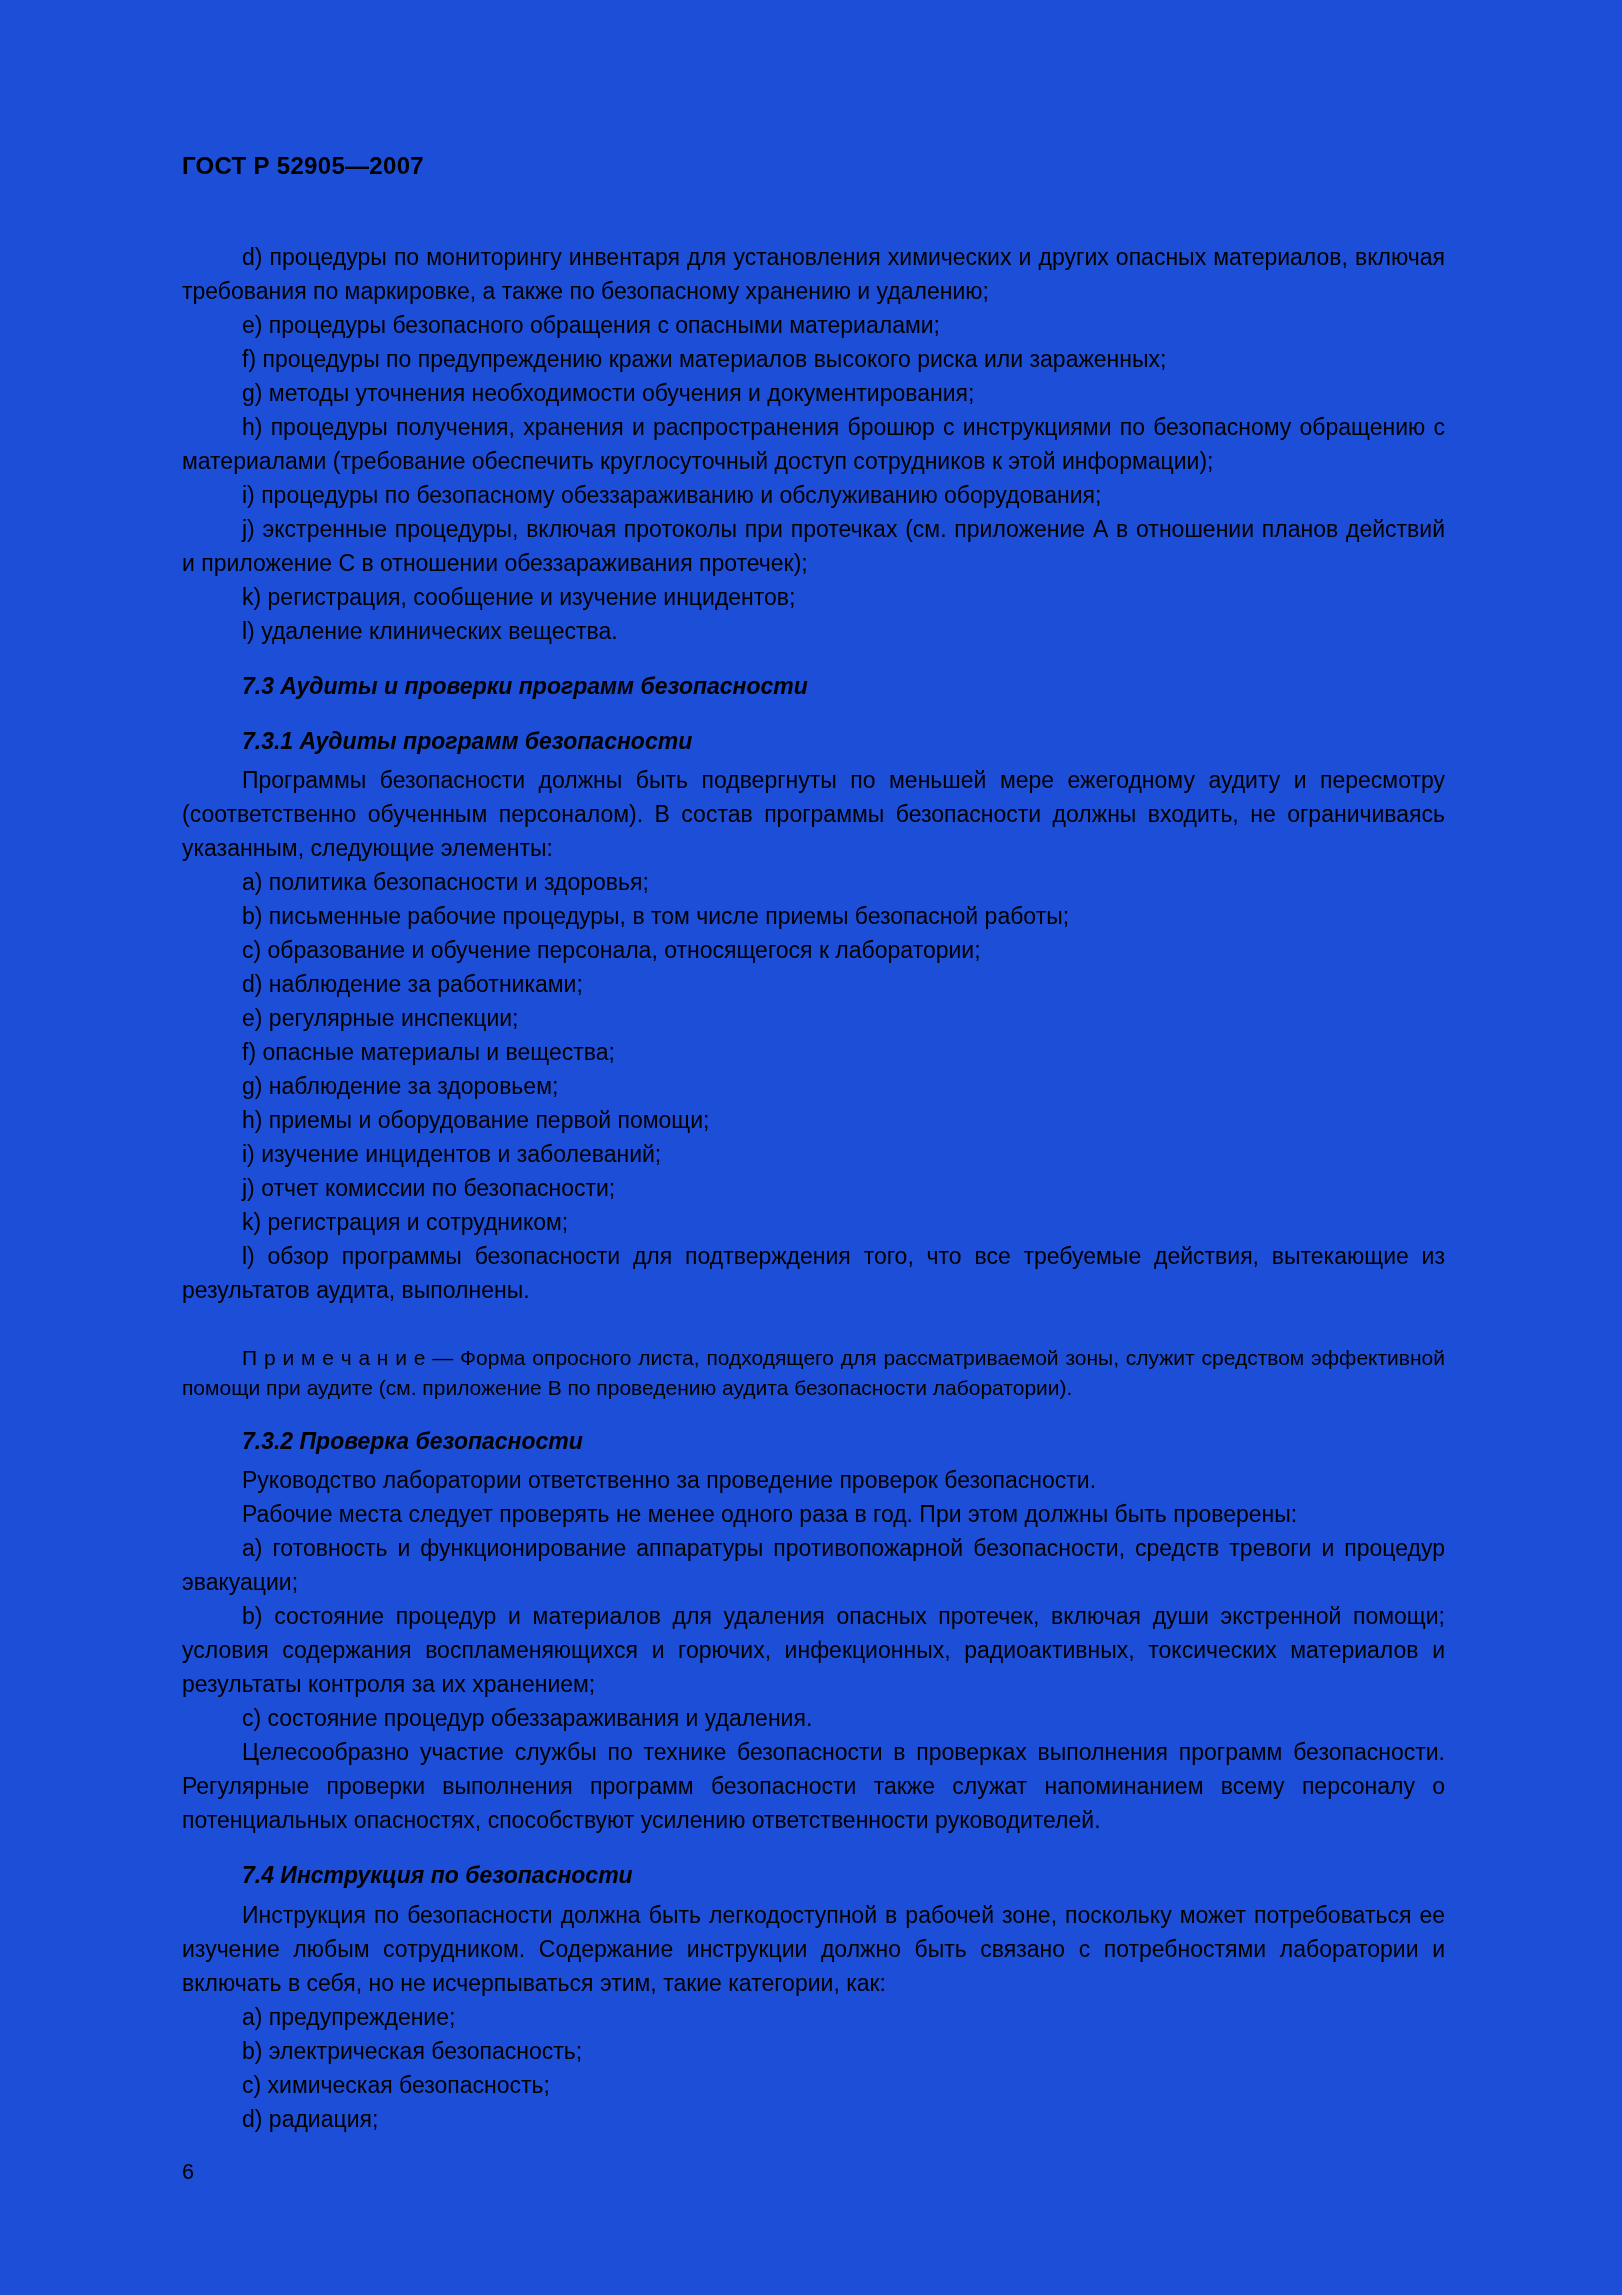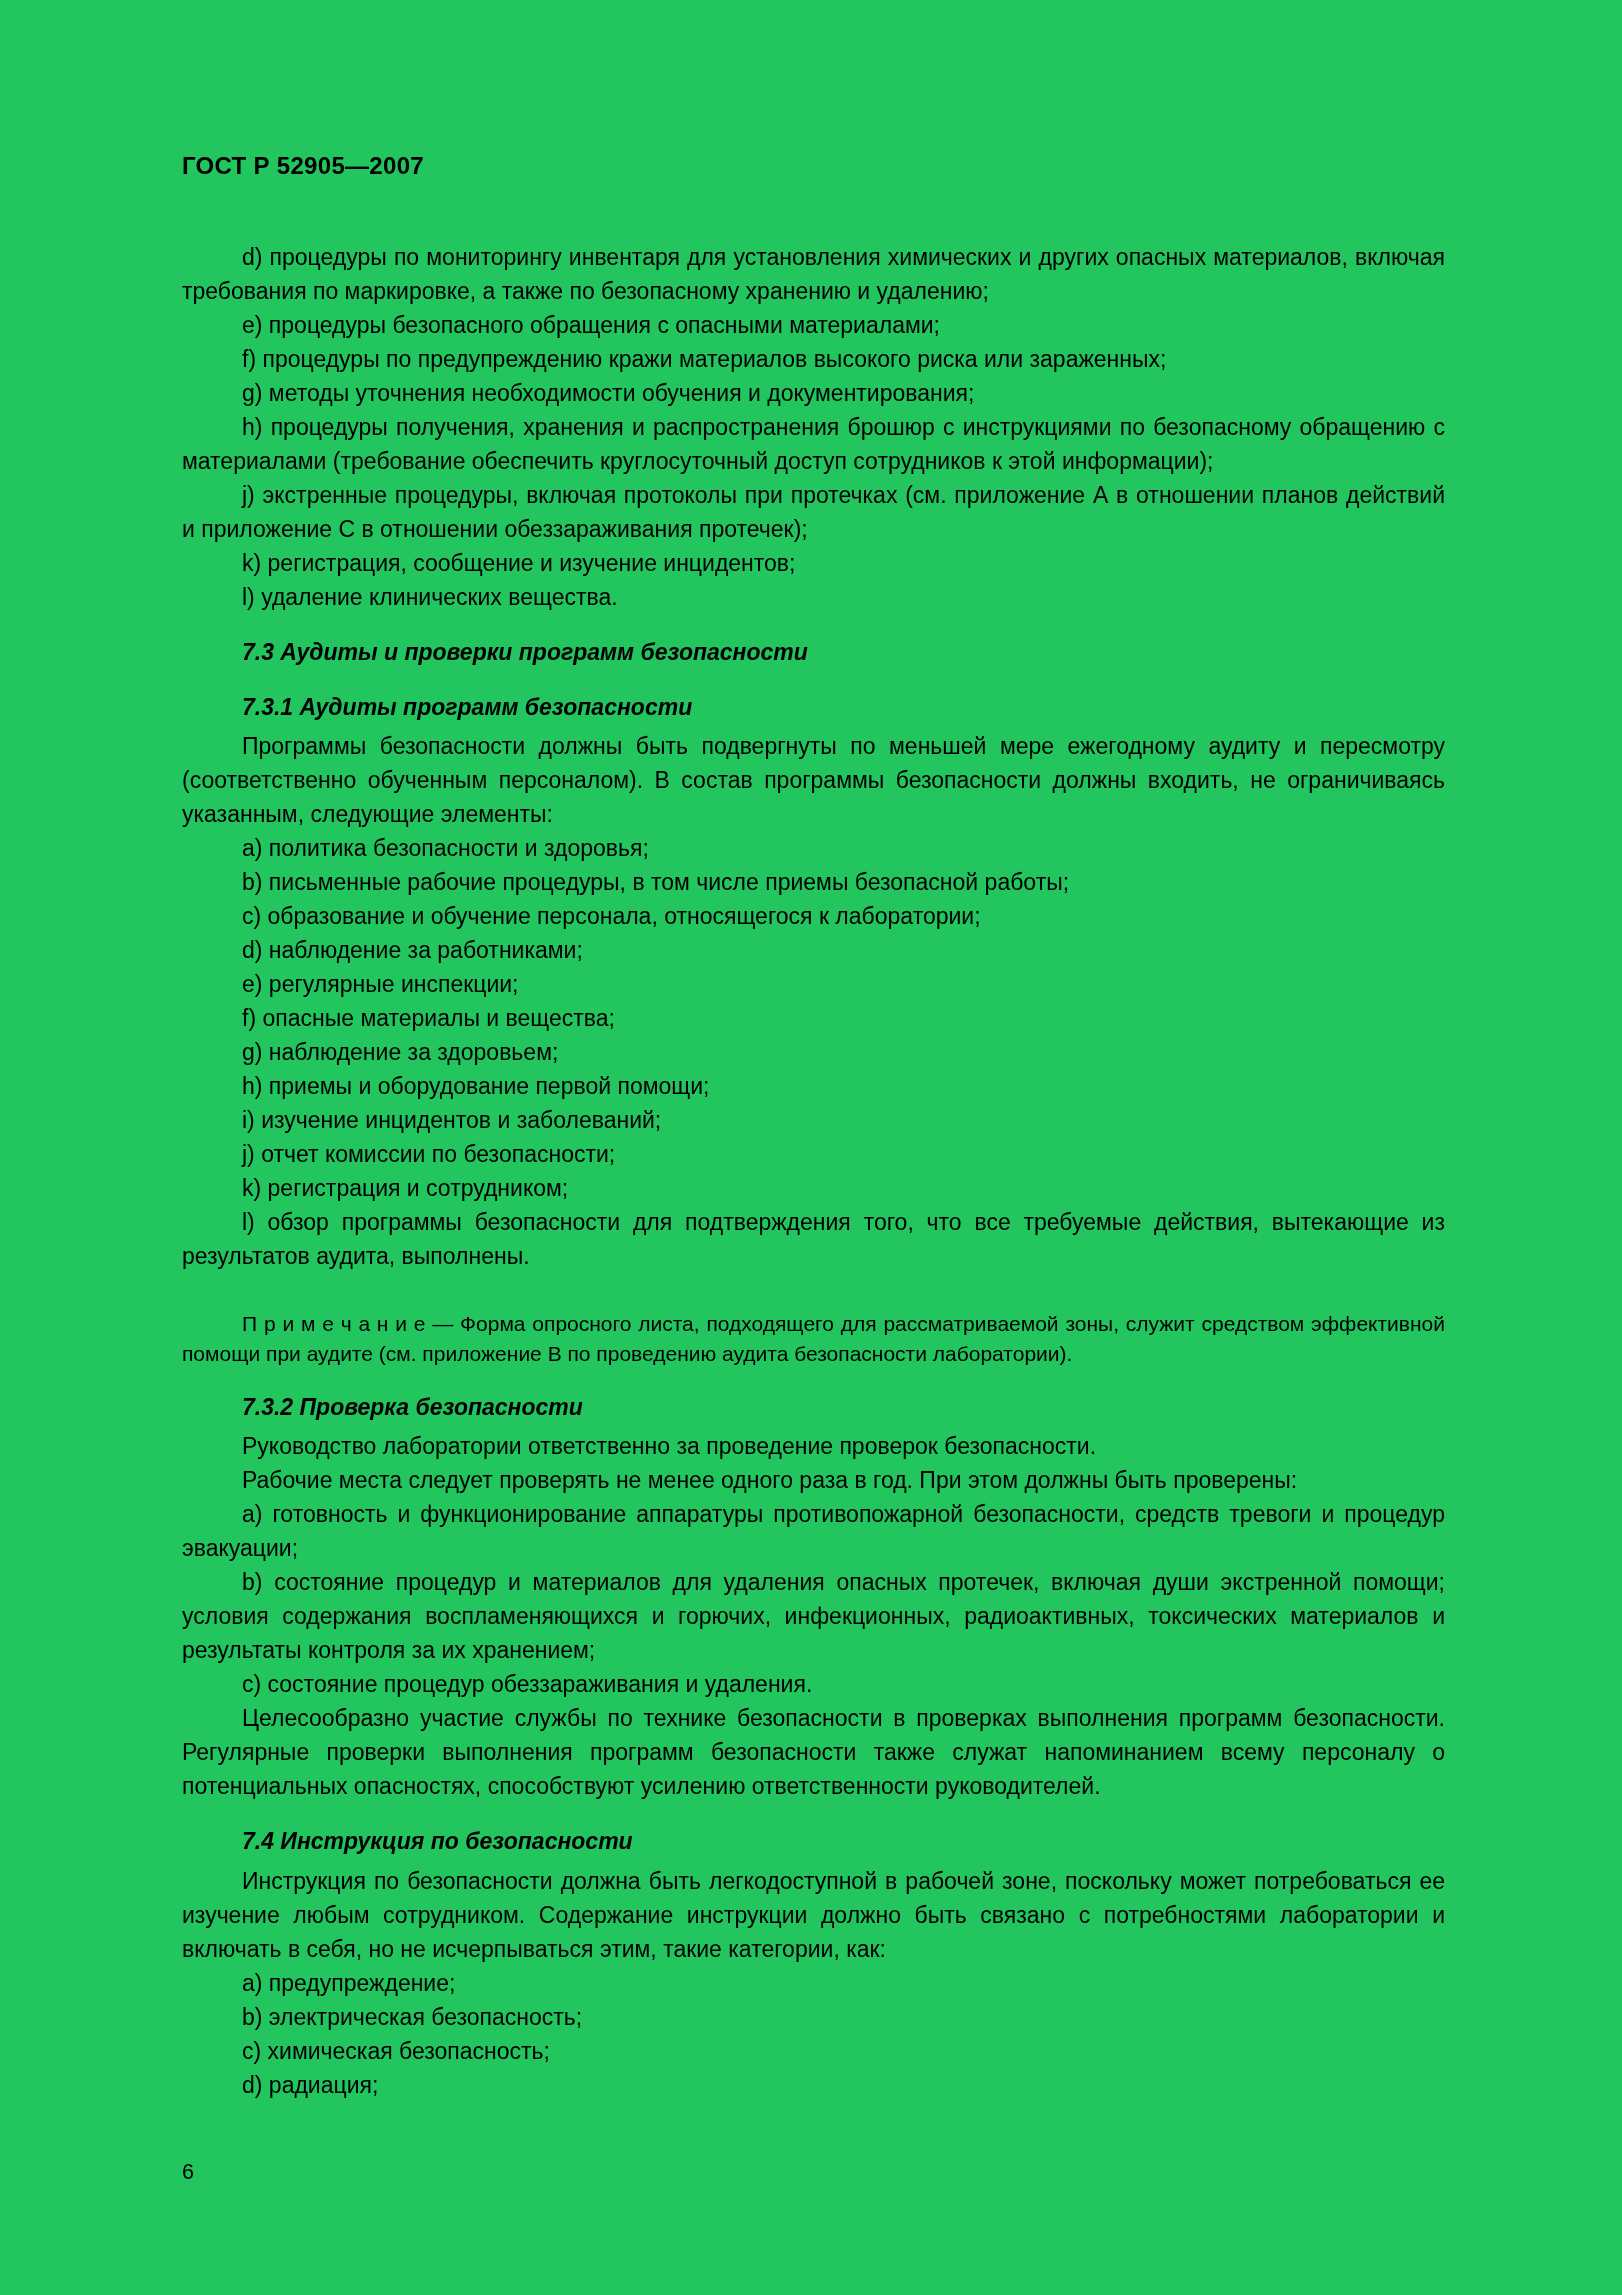--- a/index.html
+++ b/index.html
@@ -13,21 +13,21 @@
     font-family: "Liberation Sans", sans-serif;
     color: #000000;
     position: relative;
     overflow: hidden;
   }
   .page {
     position: absolute;
     left: 0; top: 0;
     width: 1623px;
     height: 2295px;
-    background: #22c55e;
+    background: #1d4ed8;
   }
   .content {
     position: absolute;
     left: 182px;
     top: 152px;
     width: 1263px;
   }
   .doc-header {
     font-size: 24px;
     font-weight: bold;
@@ -82,20 +82,21 @@
 
   <div class="content">
 
     <div class="doc-header">ГОСТ Р 52905—2007</div>
 
     <p class="hang indent">d)  процедуры по мониторингу инвентаря для установления химических и других опасных материалов, включая требования по маркировке, а также по безопасному хранению и удалению;</p>
     <p class="list-item">e)  процедуры безопасного обращения с опасными материалами;</p>
     <p class="list-item">f)  процедуры по предупреждению кражи материалов высокого риска или зараженных;</p>
     <p class="list-item">g)  методы уточнения необходимости обучения и документирования;</p>
     <p class="hang indent">h)  процедуры получения, хранения и распространения брошюр с инструкциями по безопасному обращению с материалами (требование обеспечить круглосуточный доступ сотрудников к этой информации);</p>
+    <p class="list-item">i)  процедуры по безопасному обеззараживанию и обслуживанию оборудования;</p>
     <p class="hang indent">j)  экстренные процедуры, включая протоколы при протечках (см. приложение А в отношении планов действий и приложение С в отношении обеззараживания протечек);</p>
     <p class="list-item">k)  регистрация, сообщение и изучение инцидентов;</p>
     <p class="list-item">l)  удаление клинических вещества.</p>
 
     <div class="heading">7.3  Аудиты и проверки программ безопасности</div>
     <div class="heading">7.3.1  Аудиты программ безопасности</div>
 
     <p class="hang indent">Программы безопасности должны быть подвергнуты по меньшей мере ежегодному аудиту и пересмотру (соответственно обученным персоналом). В состав программы безопасности должны входить, не ограничиваясь указанным, следующие элементы:</p>
 
     <p class="list-item">a)  политика безопасности и здоровья;</p>

